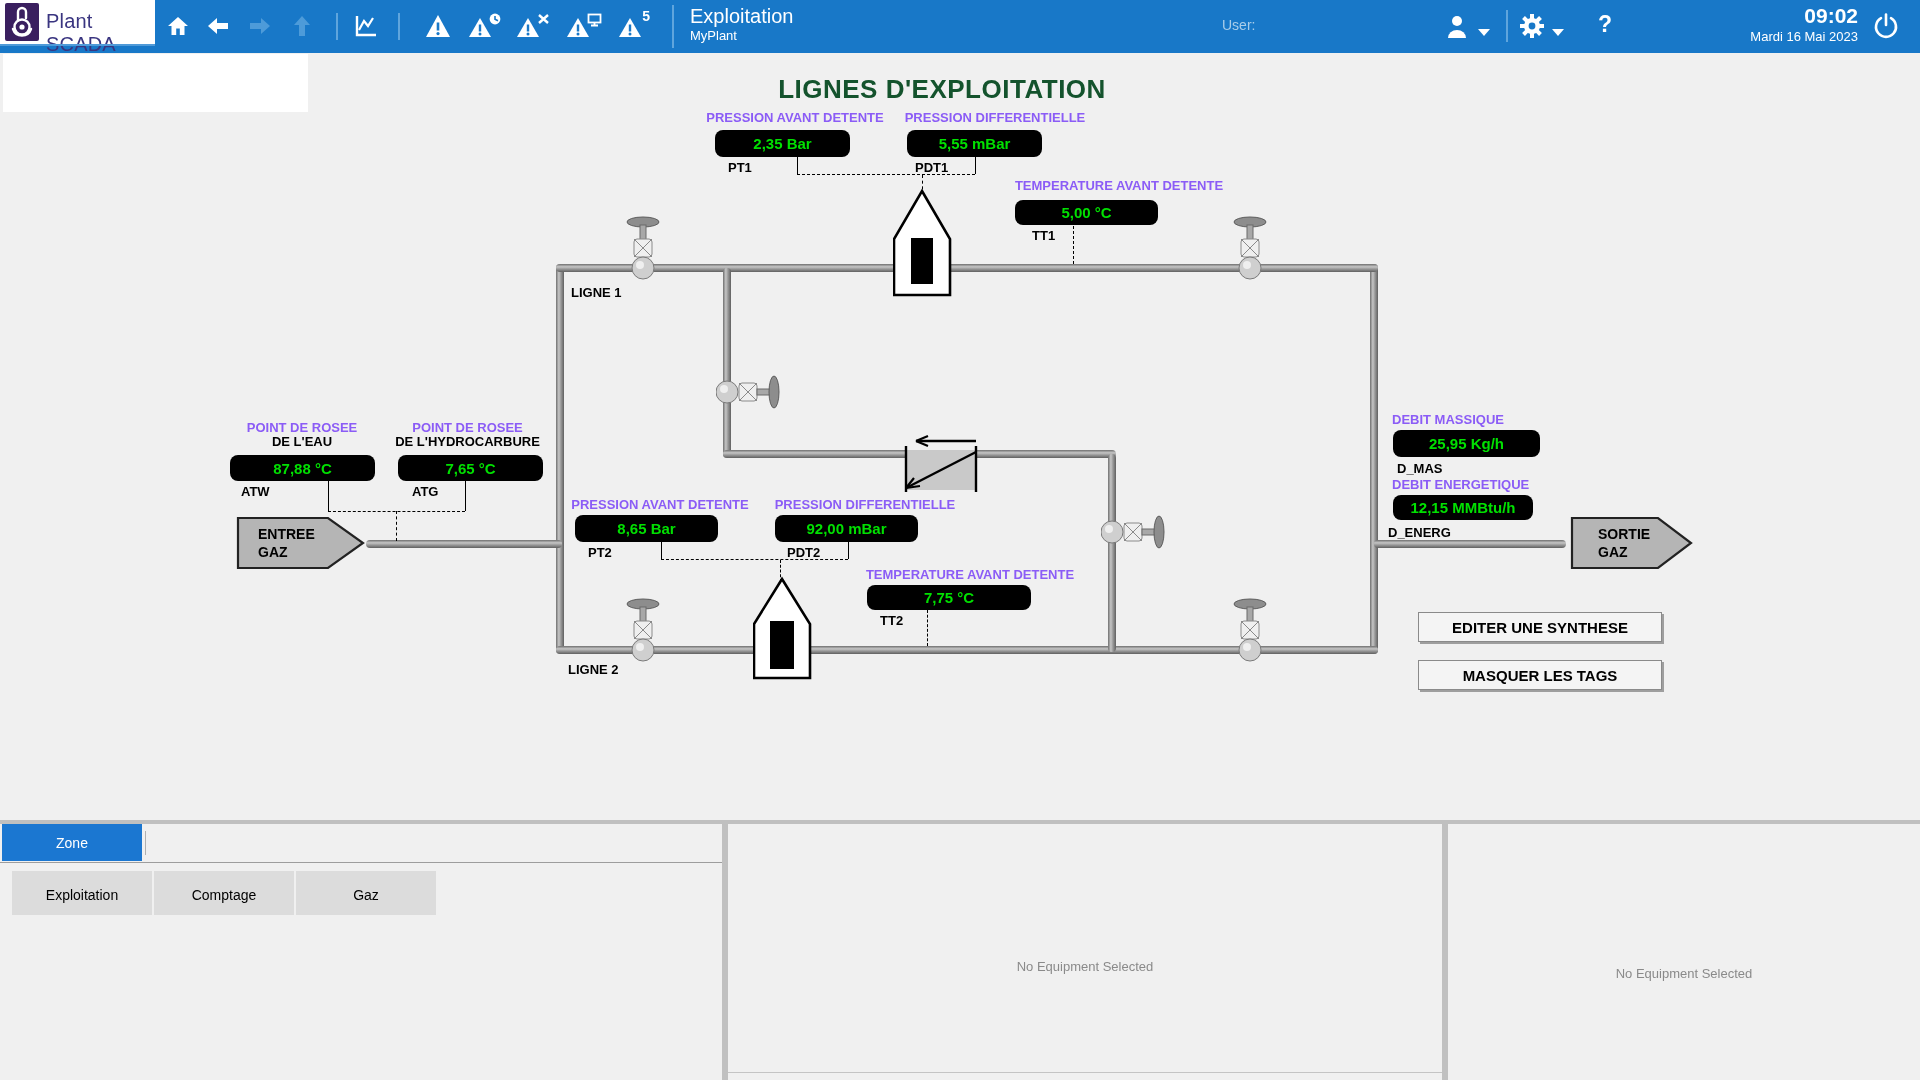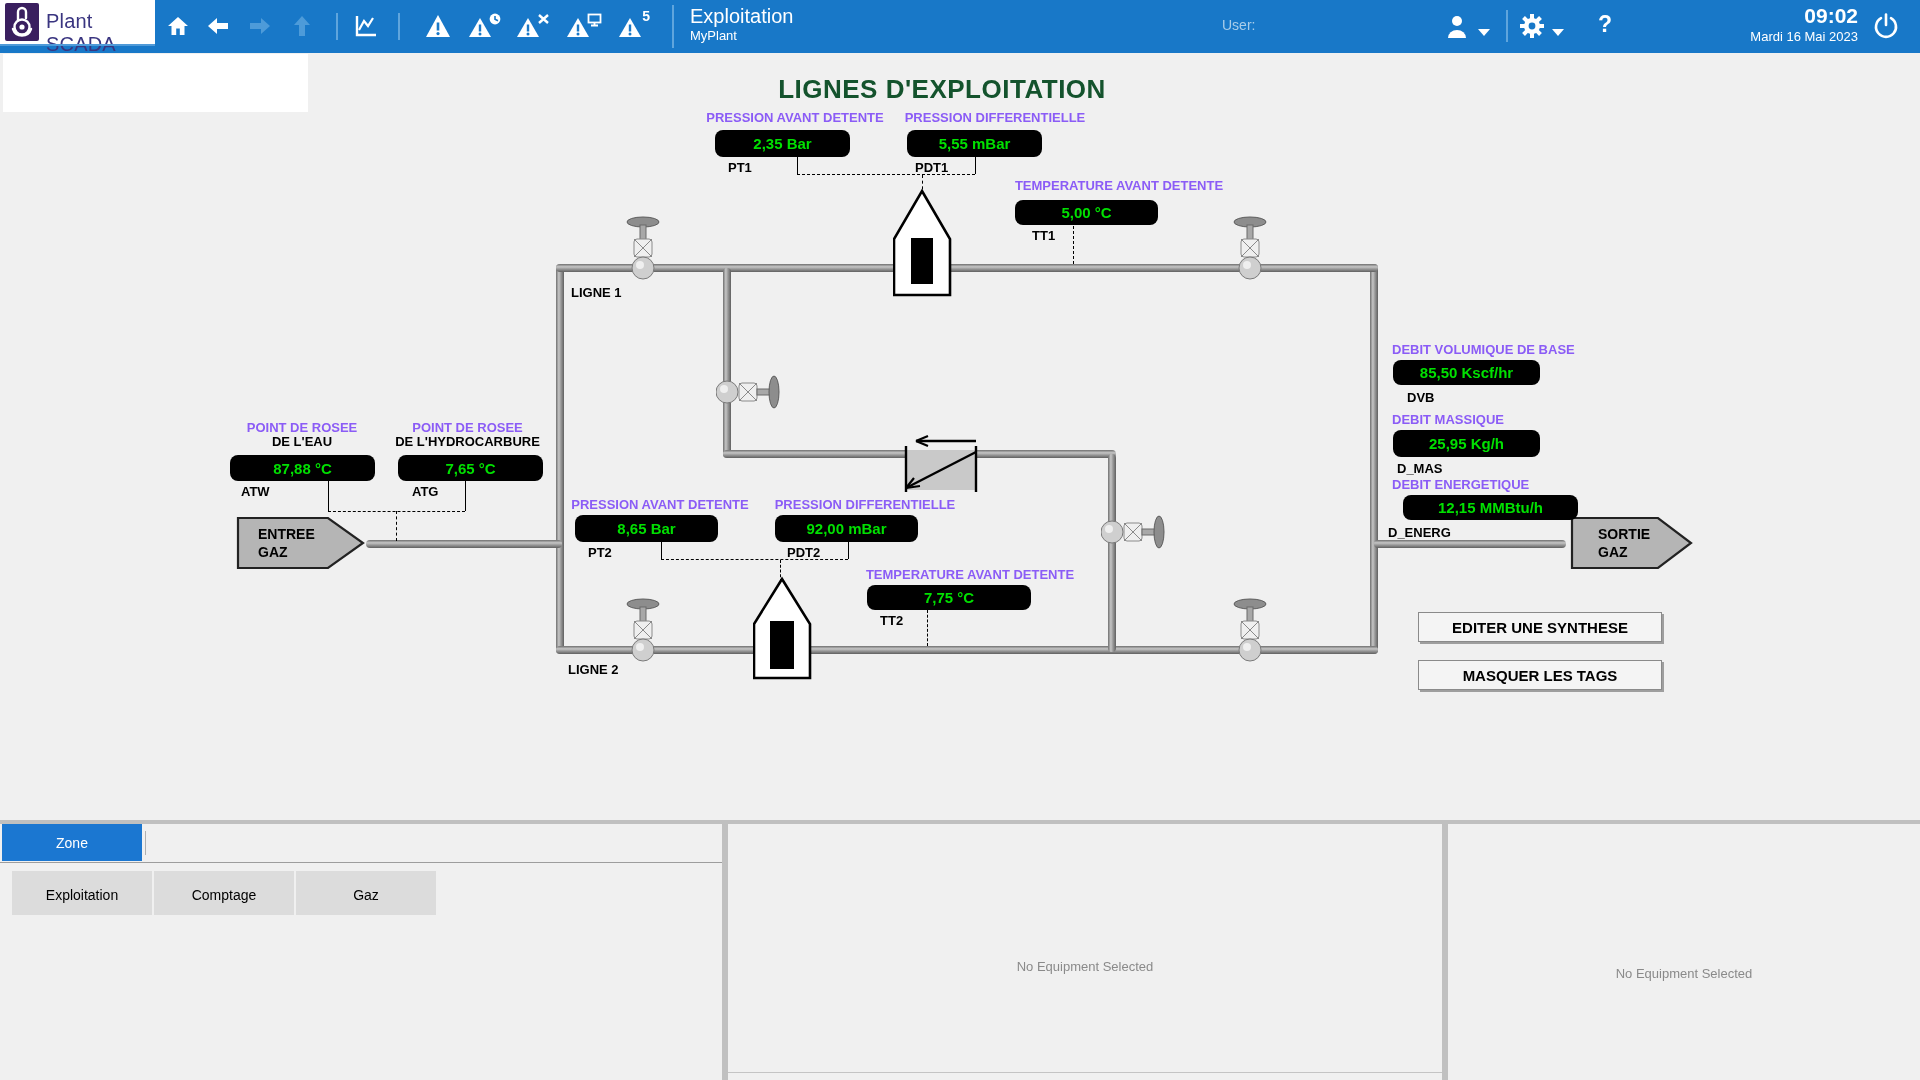--- a/index.html
+++ b/index.html
@@ -386,37 +386,30 @@
       </div>
     <div class="mtag" style="left:22px;top:48px">PDT2</div>
   </div>
   <div class="mgroup" style="left:860px;top:567px;width:220px;height:64px">
     <div class="mlabel">TEMPERATURE AVANT DETENTE</div>
     <div class="mvalue" style="left:7px;top:18px;width:164px;height:25px">
       <span>7,75 °C</span>
       </div>
     <div class="mtag" style="left:20px;top:46px">TT2</div>
   </div>
-  <div class="mgroup" style="left:1388px;top:342px;width:205px;height:64px">
-    <div class="mlabel mlabelL">DEBIT VOLUMIQUE DE BASE</div>
-    <div class="mvalue" style="left:5px;top:18px;width:147px;height:25px">
-      <span>85,50 Kscf/hr</span>
-      </div>
-    <div class="mtag" style="left:19px;top:48px">DVB</div>
-  </div>
   <div class="mgroup" style="left:1388px;top:412px;width:205px;height:64px">
     <div class="mlabel mlabelL">DEBIT MASSIQUE</div>
     <div class="mvalue" style="left:5px;top:18px;width:147px;height:27px">
       <span>25,95 Kg/h</span>
       </div>
     <div class="mtag" style="left:9px;top:49px">D_MAS</div>
   </div>
   <div class="mgroup" style="left:1388px;top:477px;width:205px;height:64px">
     <div class="mlabel mlabelL">DEBIT ENERGETIQUE</div>
-    <div class="mvalue" style="left:15px;top:18px;width:175px;height:25px">
+    <div class="mvalue" style="left:5px;top:18px;width:140px;height:25px">
       <span>12,15 MMBtu/h</span>
       </div>
     <div class="mtag" style="left:0px;top:48px">D_ENERG</div>
   </div>
 
   <button class="scbtn" style="left:1418px;top:612px">EDITER UNE SYNTHESE</button>
   <button class="scbtn" style="left:1418px;top:660px">MASQUER LES TAGS</button>
 
   <div id="bottompanel">
 

